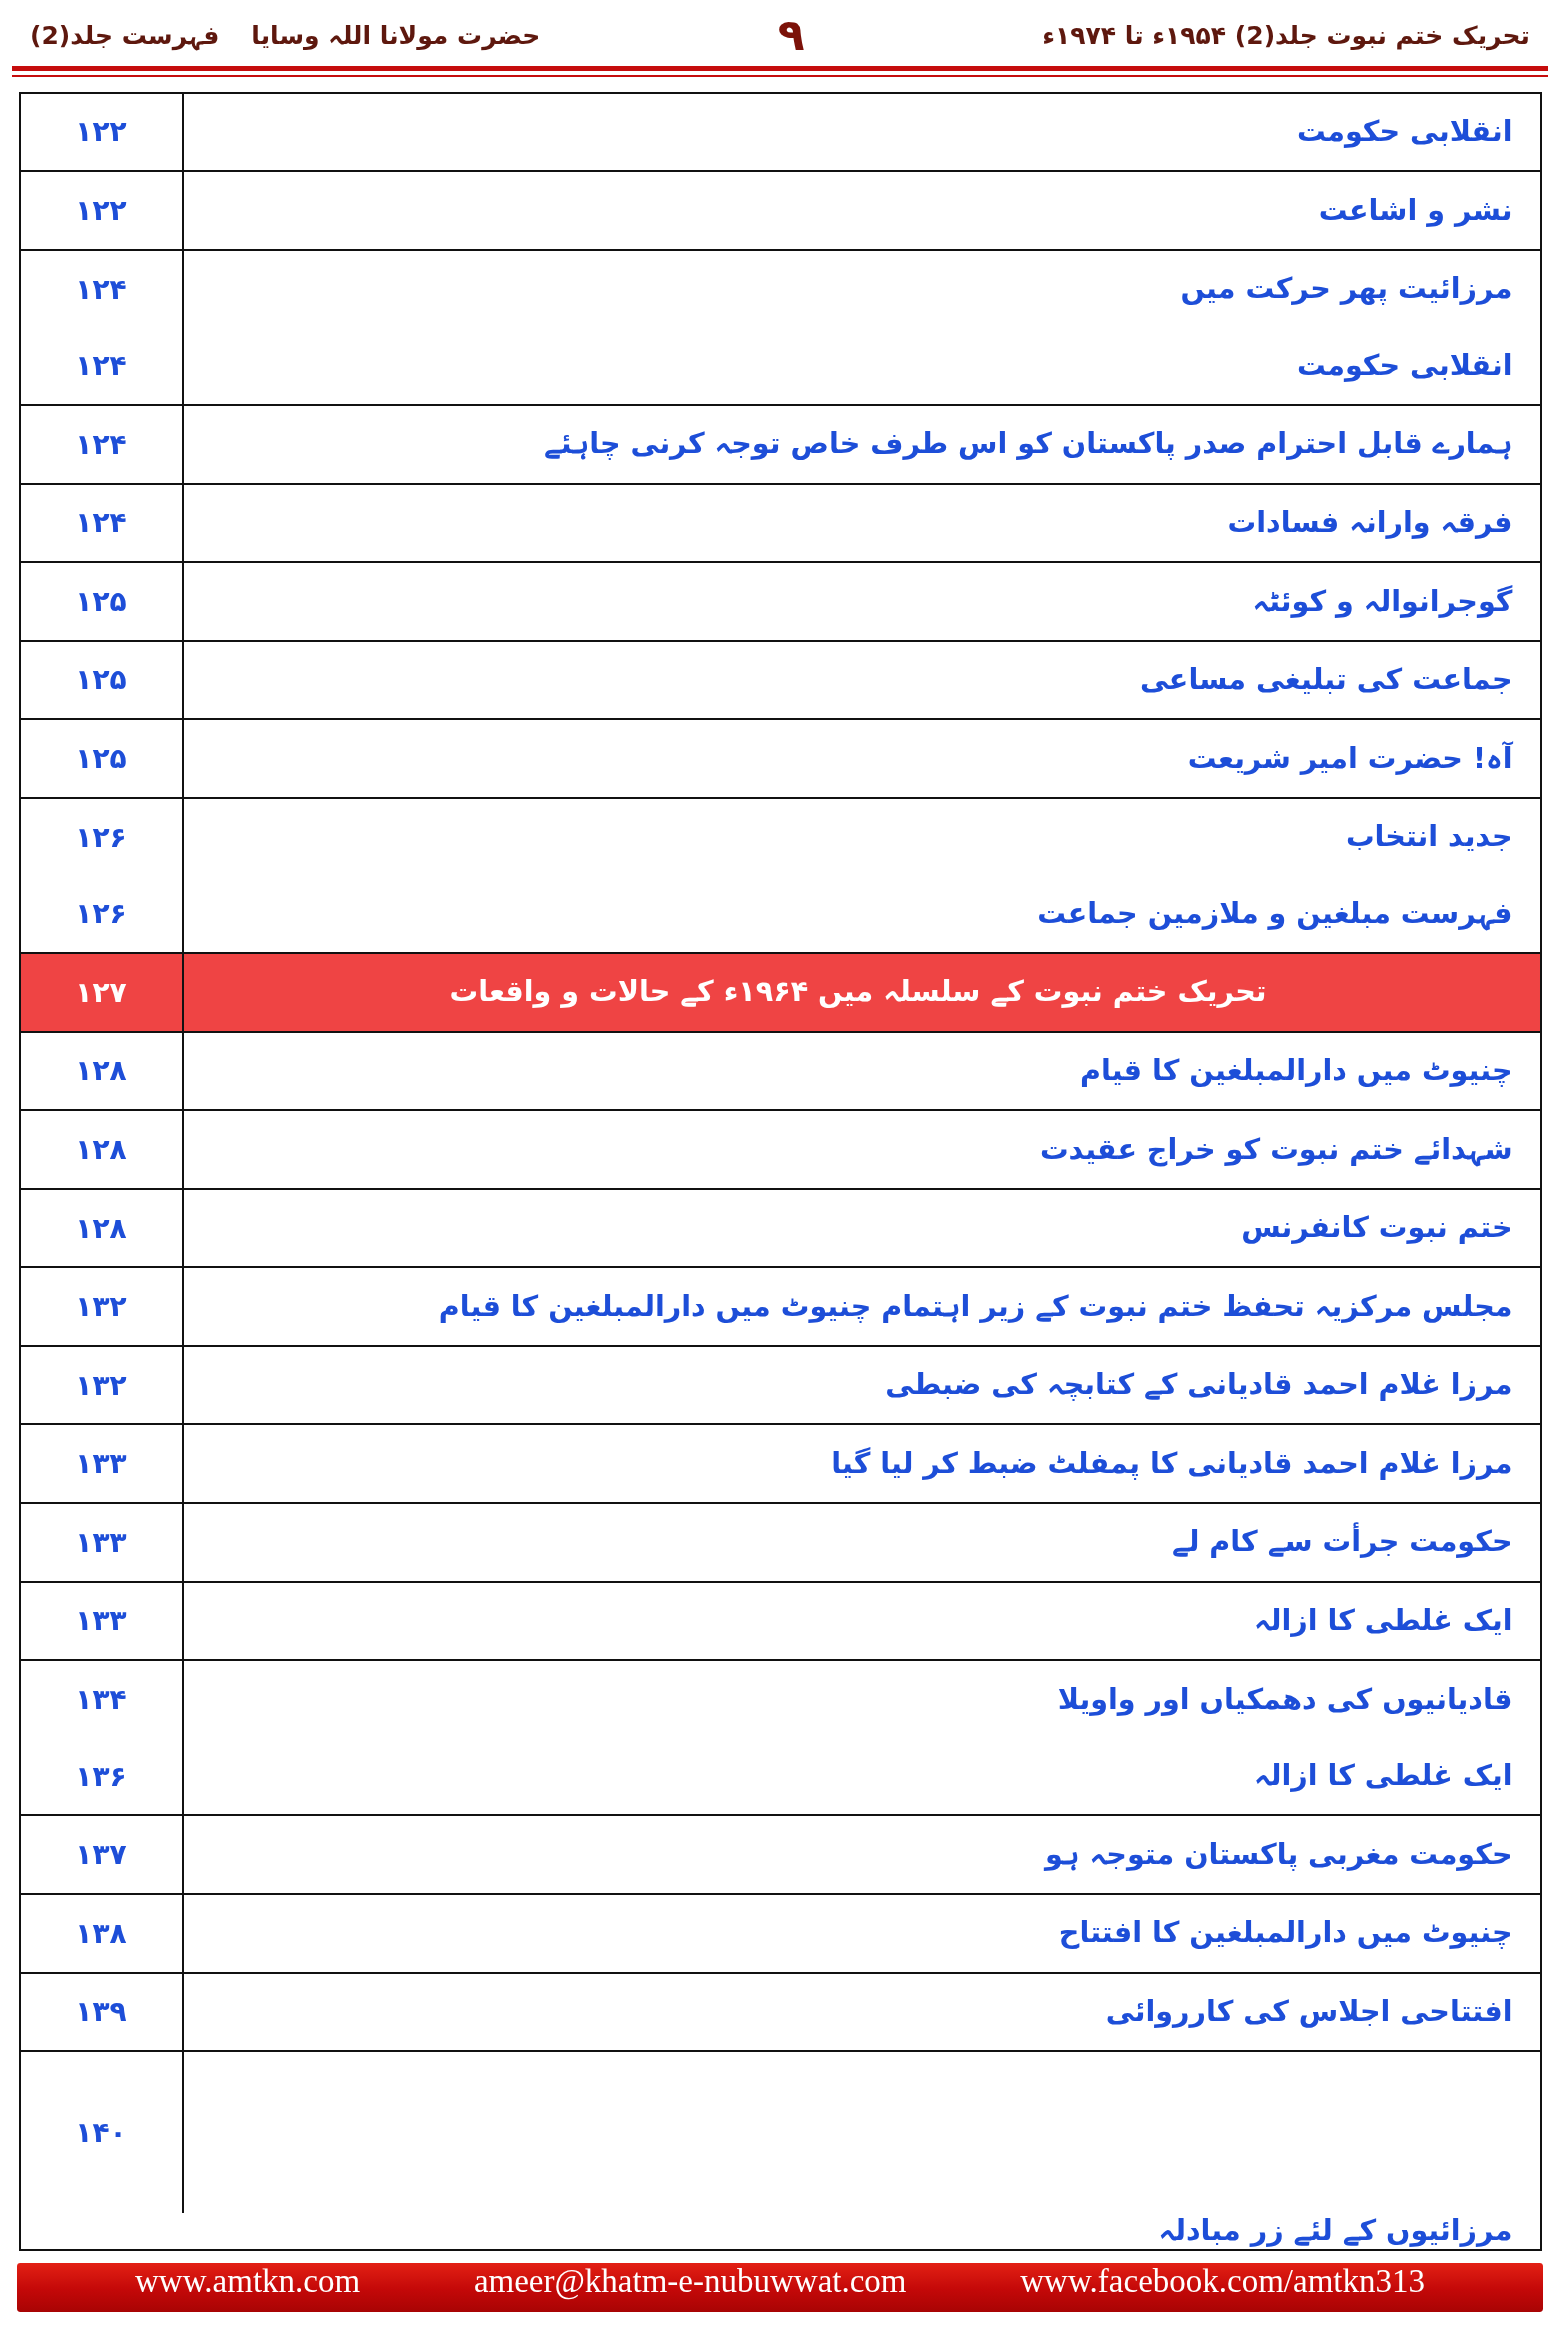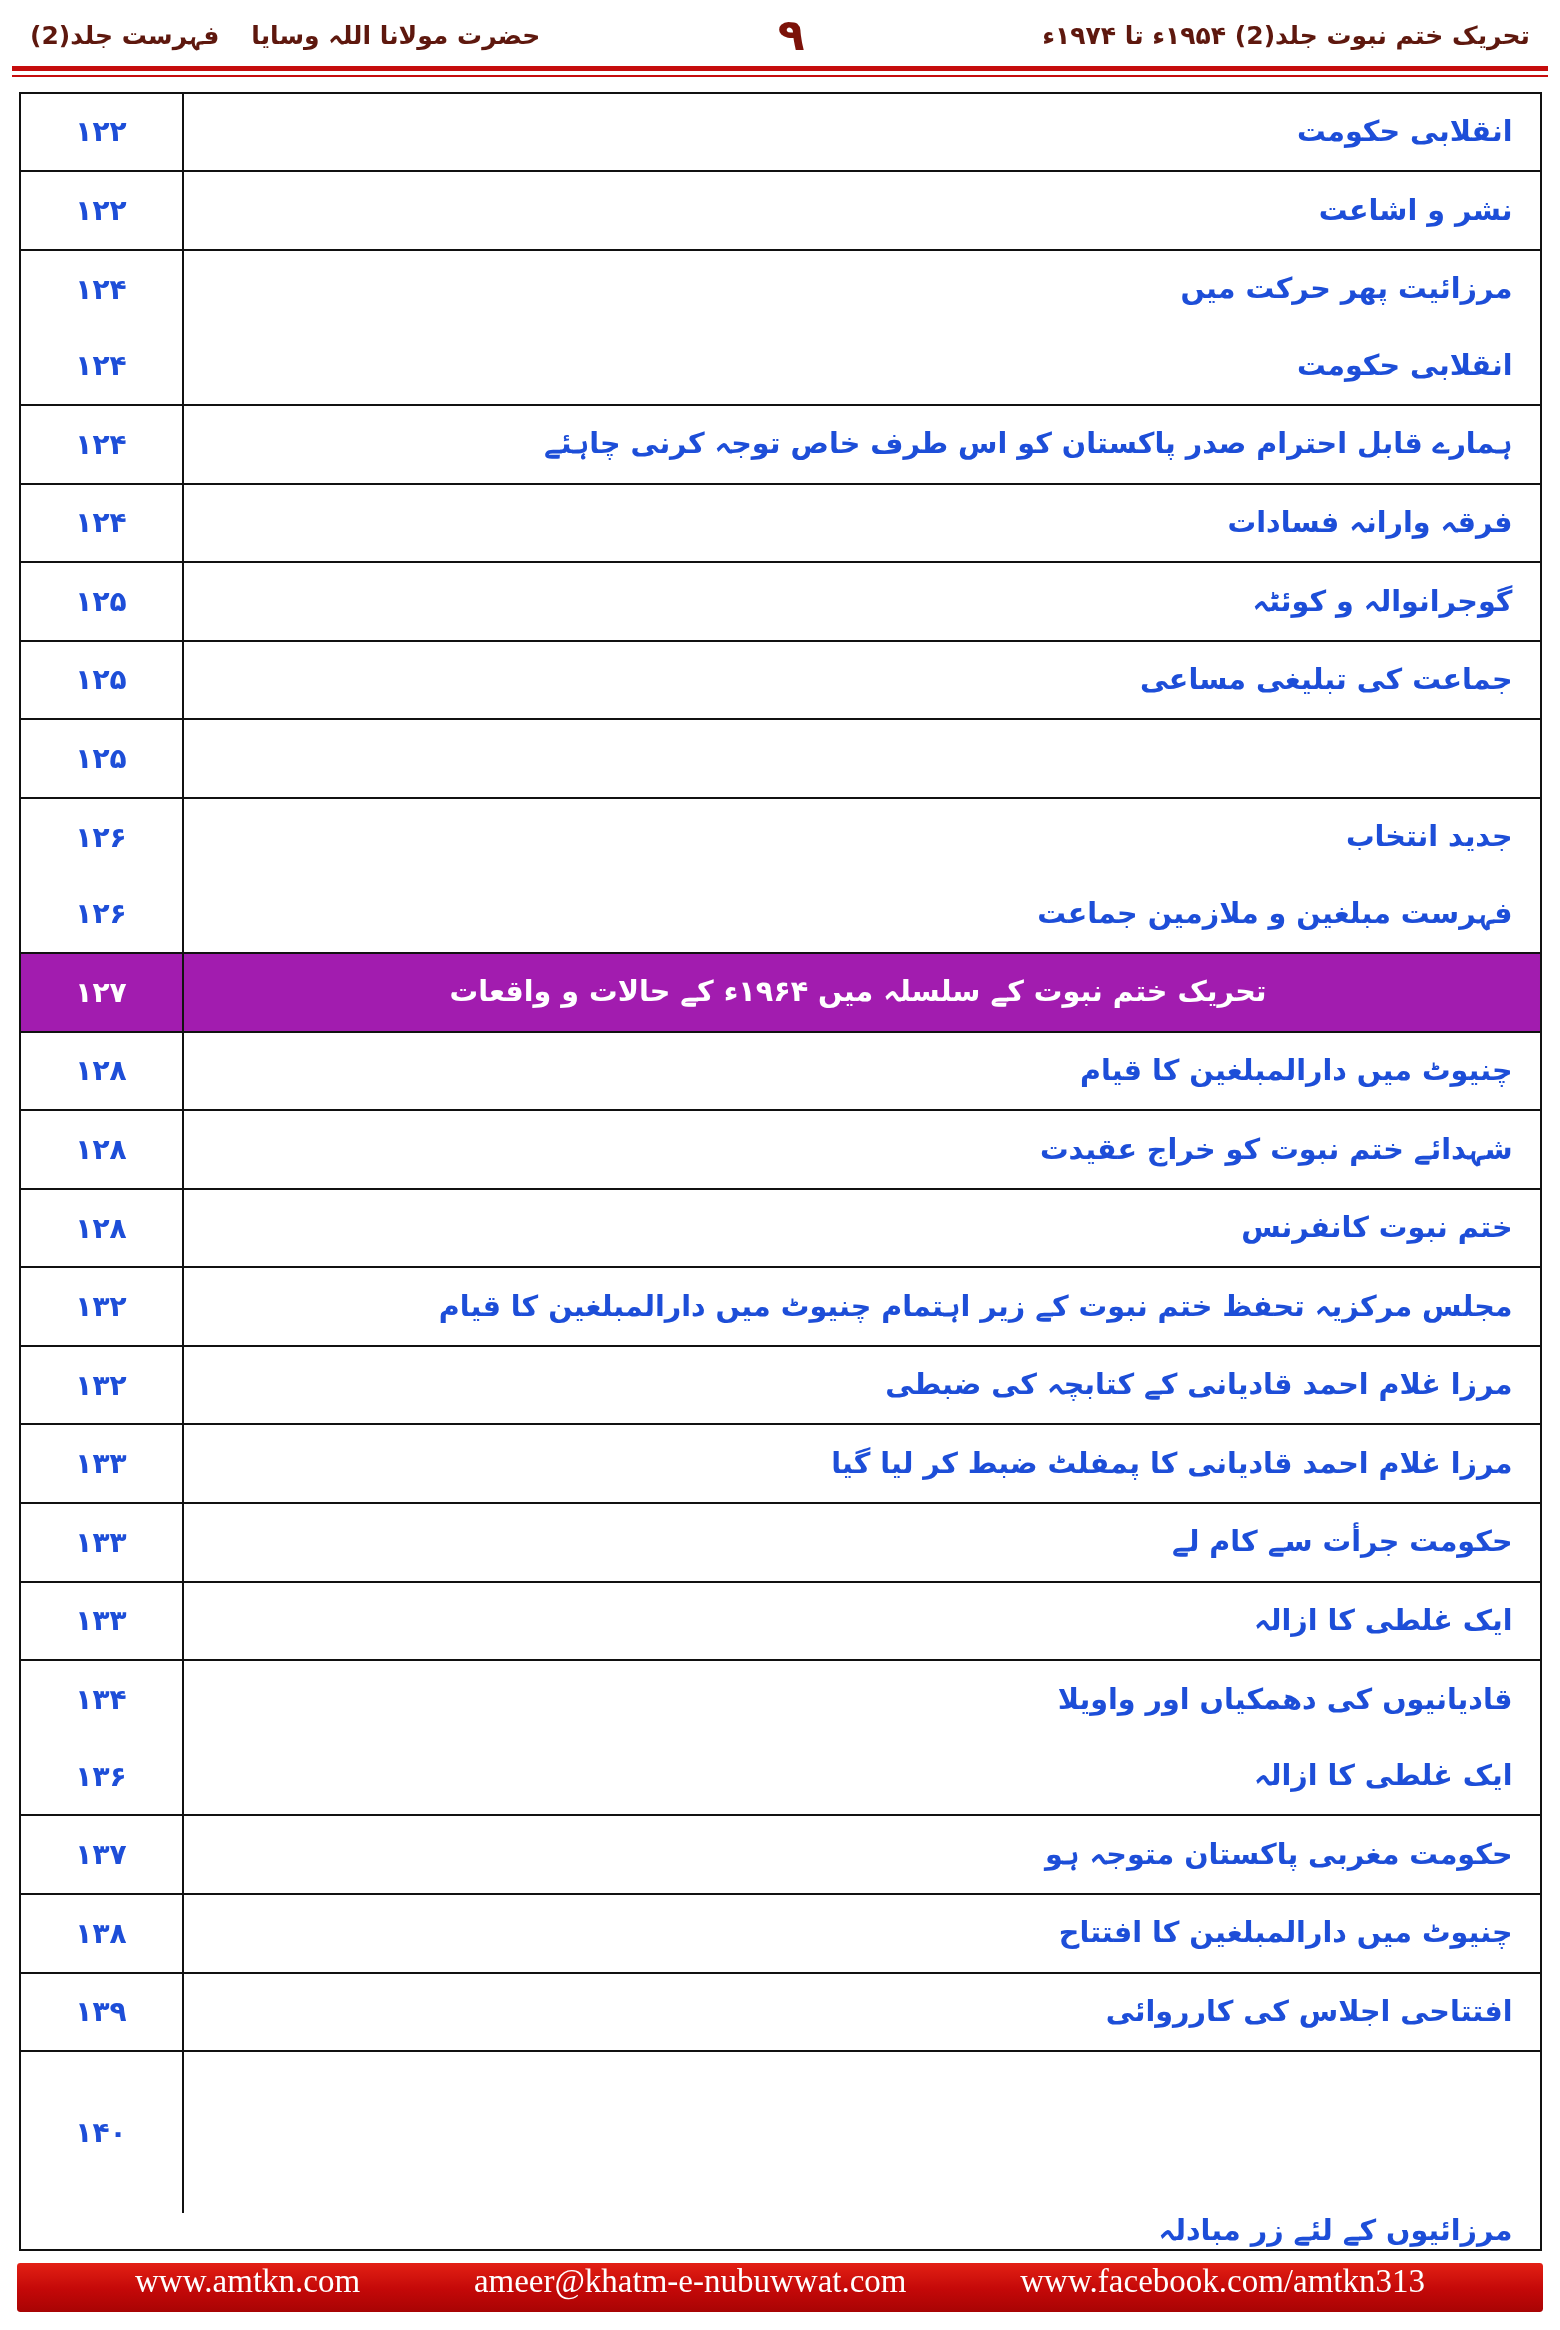--- a/index.html
+++ b/index.html
@@ -82,21 +82,21 @@
     align-items: center;
     justify-content: flex-start; 
     direction: rtl;
     text-align: right;
     padding: 0 27px 0 20px;
     font-size: 28.6px;
     font-weight: bold;
     line-height: 1.25;
   }
   .toc-row.highlight {
-    background: #a21caf;
+    background: #ef4444;
     color: #ffffff;
   }
   .toc-row.highlight .cell.title {
     justify-content: center;
     text-align: left;
   }
 
   
   .page-footer {
     flex: 0 0 49px;
@@ -168,20 +168,21 @@
     <div class="cell title" lang="ur">گوجرانوالہ و کوئٹہ</div>
   </div>
 
   <div class="toc-row">
     <div class="cell num">۱۲۵</div>
     <div class="cell title" lang="ur">جماعت کی تبلیغی مساعی</div>
   </div>
 
   <div class="toc-row">
     <div class="cell num">۱۲۵</div>
+    <div class="cell title" lang="ur">آہ! حضرت امیر شریعت</div>
   </div>
 
   <div class="toc-row no-divider">
     <div class="cell num">۱۲۶</div>
     <div class="cell title" lang="ur">جدید انتخاب</div>
   </div>
 
   <div class="toc-row">
     <div class="cell num">۱۲۶</div>
     <div class="cell title" lang="ur">فہرست مبلغین و ملازمین جماعت</div>

